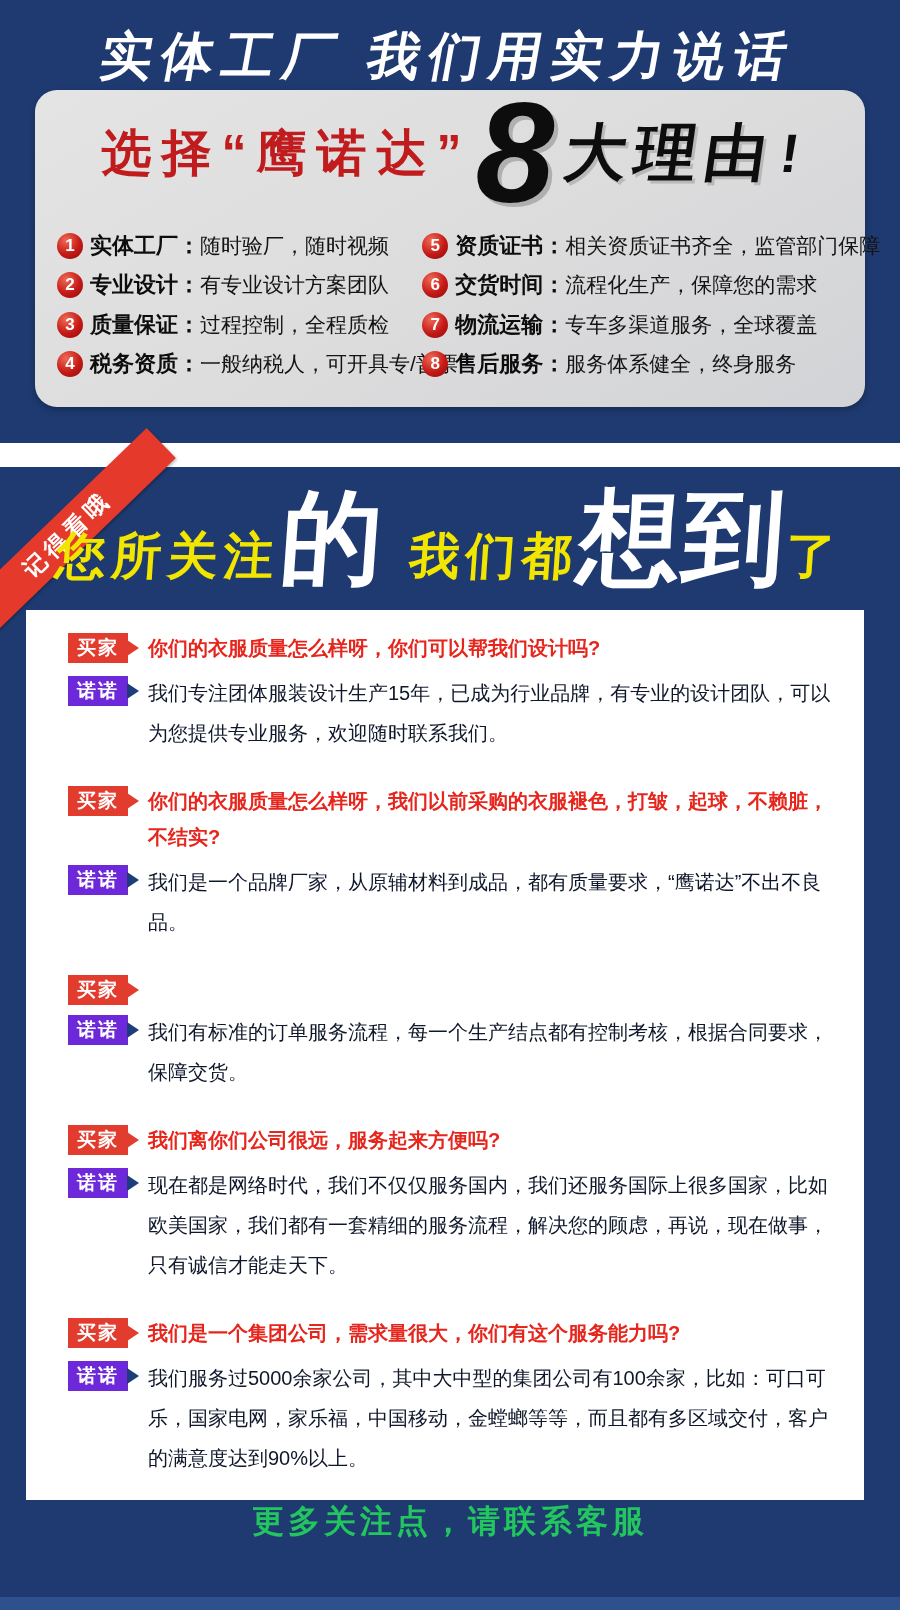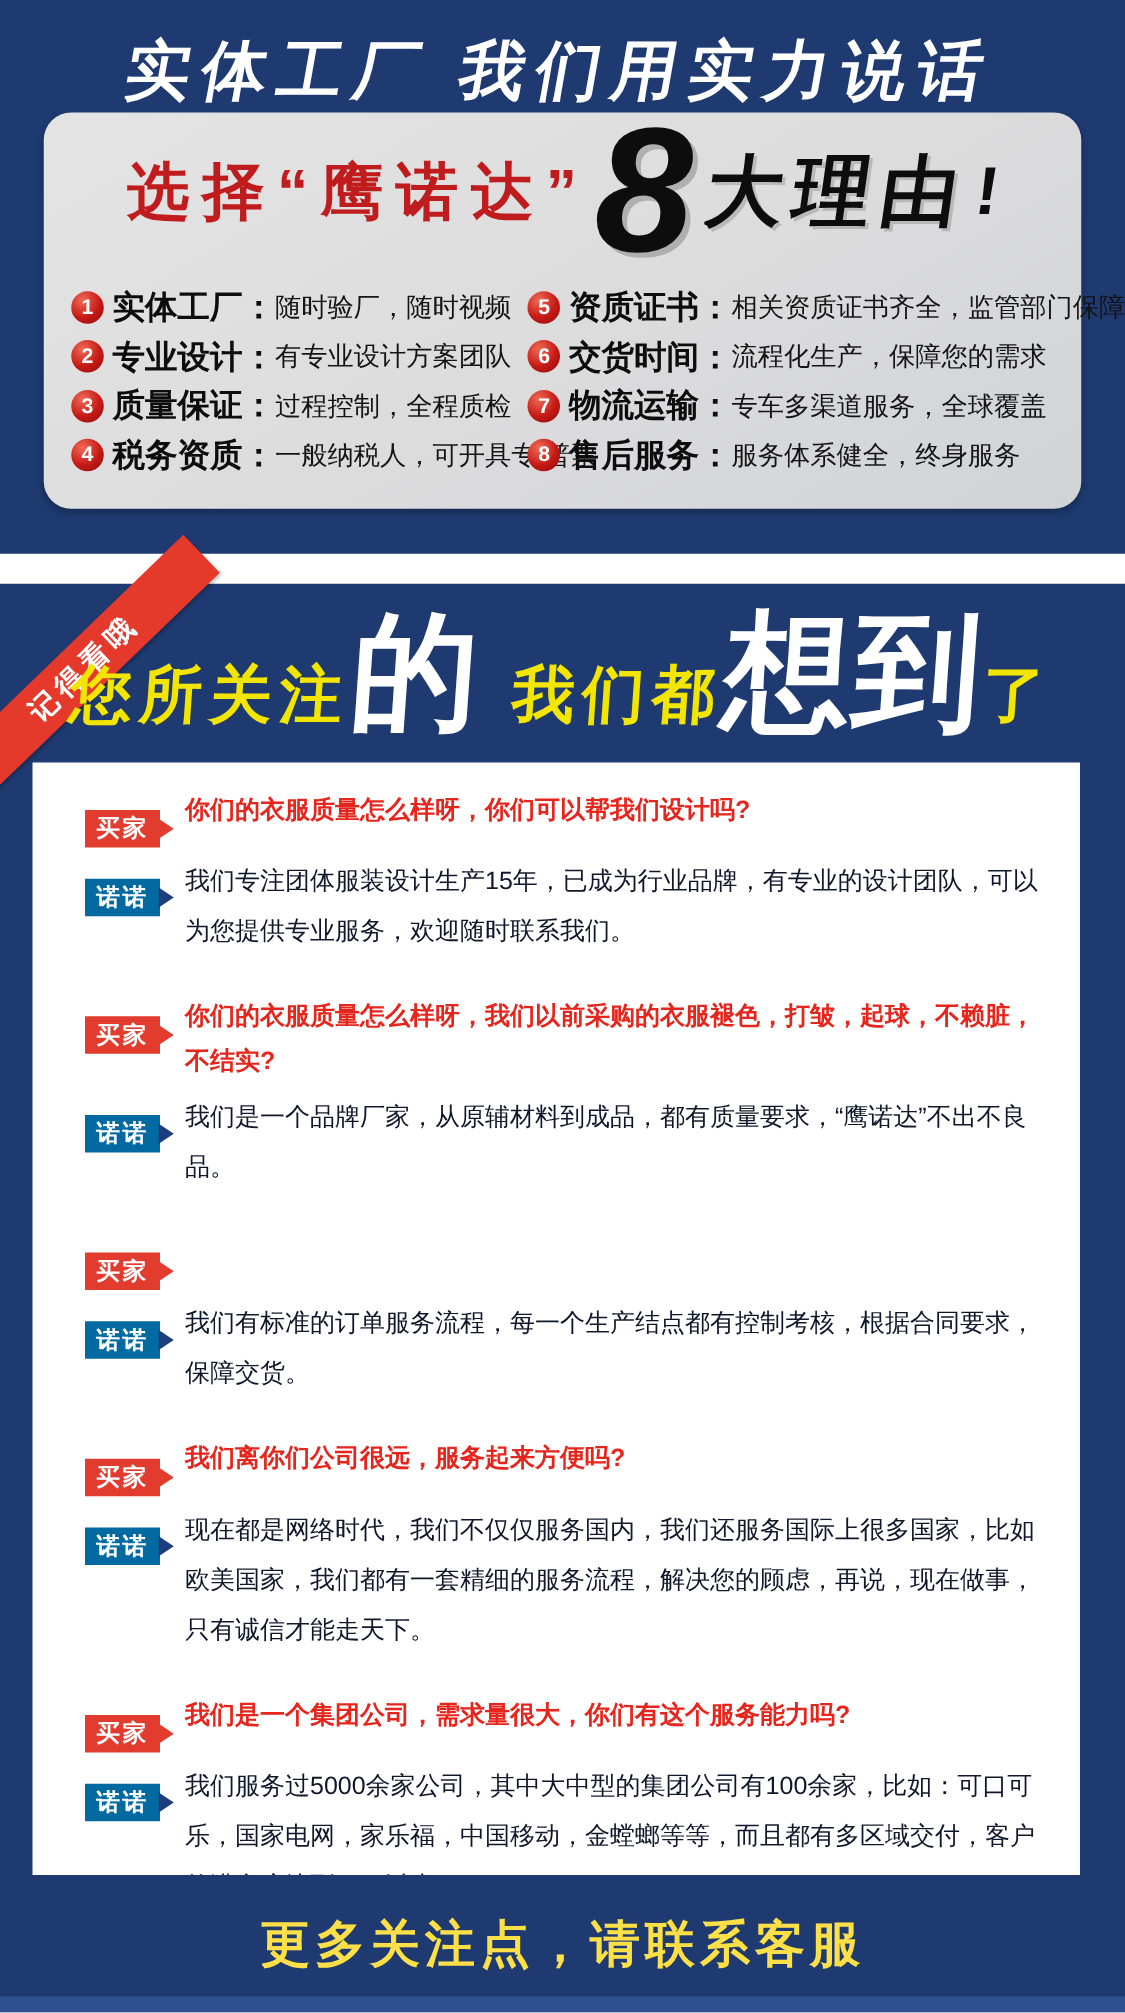--- a/index.html
+++ b/index.html
@@ -92,21 +92,21 @@
     border-radius:50%;
     background:radial-gradient(circle at 35% 28%,#ef6a55 0%,#c51a16 55%,#8f0a0d 100%);
     color:#ffffff;
     font-size:17px;
     font-weight:bold;
     display:flex;align-items:center;justify-content:center;
     margin-right:7px;
   }
   .reason-label{
     color:#0d0d0d;
-    font-size:26px;
+    font-size:22px;
     font-weight:bold;
   }
   .reason-text{
     color:#141414;
     font-size:21px;
   }
   
   .white-gap{width:100%;height:24px;background:#ffffff;}
   
   .bottom-area{
@@ -165,63 +165,62 @@
     display:flex;
     align-items:flex-start;
     gap:20px;
   }
   .qa-row + .qa-row{margin-top:7px;}
   .tag{
     position:relative;
     flex:0 0 auto;
     min-width:60px;
     height:30px;
-    margin-top:18px;
+    margin-top:3px;
     display:flex;align-items:center;justify-content:center;
     color:#ffffff;
     font-size:19px;
     font-weight:bold;
     letter-spacing:2px;
   }
   .tag::after{
     content:"";
     position:absolute;
     right:-11px;top:50%;
     transform:translateY(-50%);
     border-top:8px solid transparent;
     border-bottom:8px solid transparent;
     border-left:12px solid;
   }
   .tag-buyer{background:#e23c2e;}
   .tag-buyer::after{border-left-color:#e23c2e;}
-  .tag-seller{background:#0369a1;}
+  .tag-seller{background:#6d28d9;}
   .tag-seller::after{border-left-color:#1e3d7c;}
   .q-text{
     color:#e6251c;
     font-size:20px;
     font-weight:bold;
     line-height:36px;
   }
   .a-text{
     color:#0f172a;
     font-size:20px;
     line-height:40px;
   }
   
   .footer{
     position:absolute;
     left:0;bottom:0;
     width:100%;height:110px;
     background:#1e3a70;
   }
   .footer-text{
-    padding-top:28px;
     text-align:center;
-    color:#fde047;
-    font-size:40px;
+    color:#22c55e;
+    font-size:32px;
     font-weight:bold;
     letter-spacing:4px;
   }
   .footer-strip{
     position:absolute;
     left:0;bottom:0;
     width:100%;height:13px;
     background:#2e508f;
   }
 </style>

